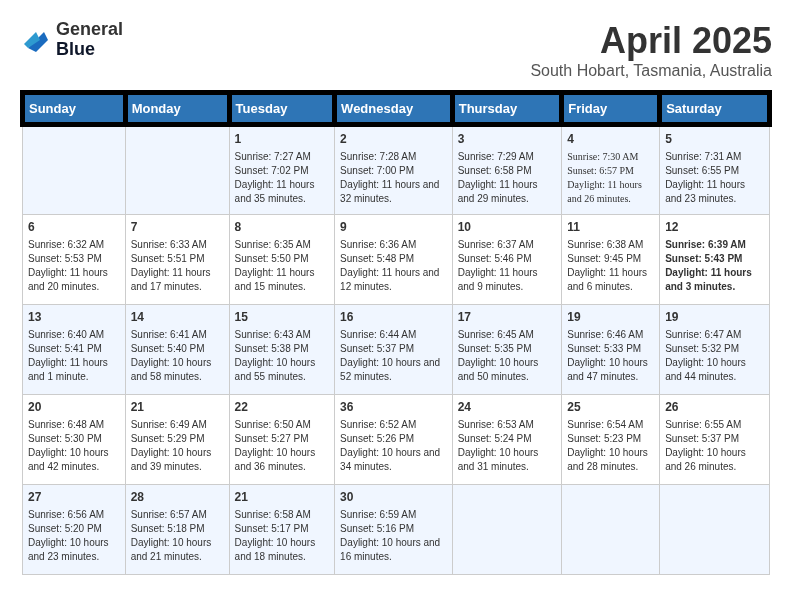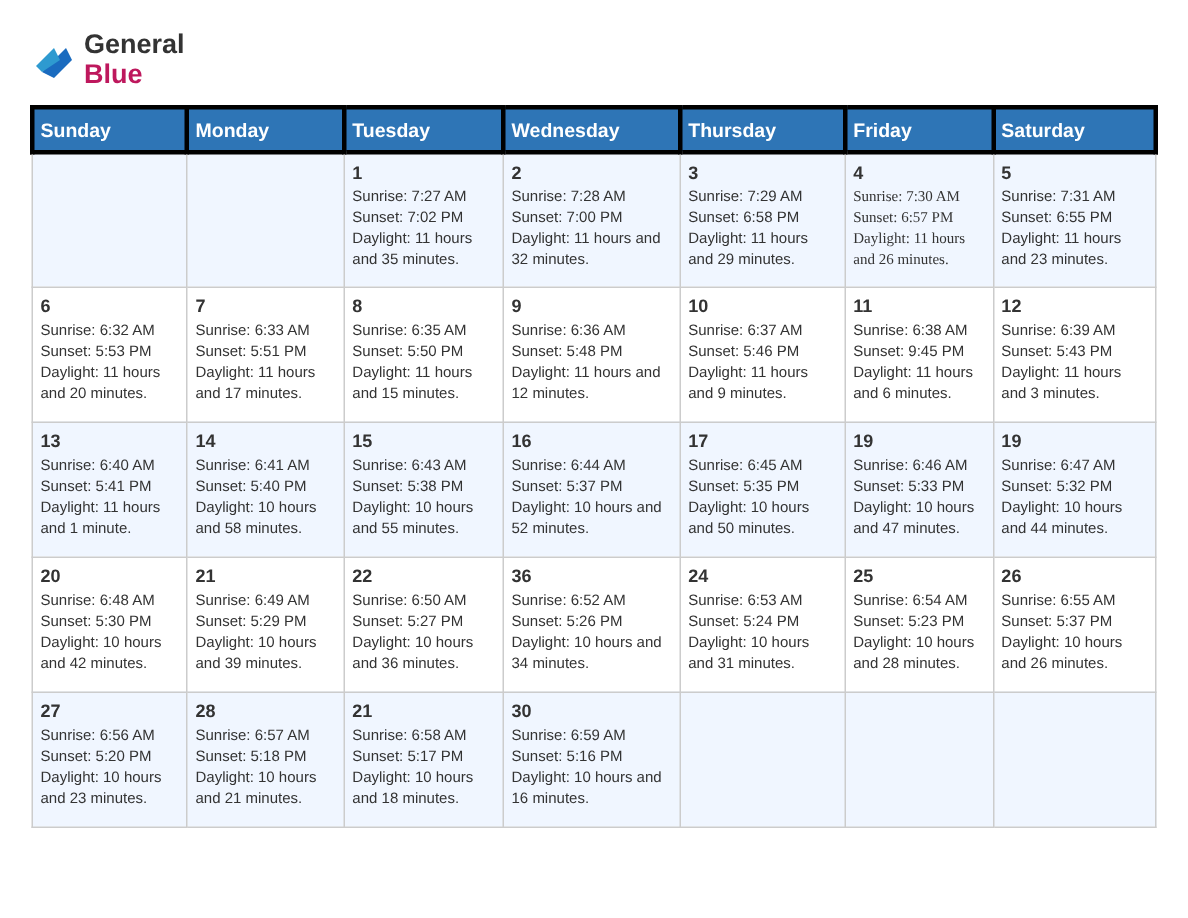--- a/index.html
+++ b/index.html
@@ -21,21 +21,21 @@
       align-items: center;
     }
     .logo-text {
       display: flex;
       flex-direction: column;
       font-size: 18px;
       font-weight: bold;
       line-height: 1.1;
     }
     .logo-general { color: #333; }
-    .logo-blue { color: #be185d; }
+    .logo-blue { color: #0f172a; }
     .logo-icon {
       width: 32px;
       height: 32px;
       margin-right: 4px;
     }
     .title-area {
       text-align: right;
     }
     .main-title {
       font-size: 36px;
@@ -51,21 +51,21 @@
       border-collapse: collapse;
       font-size: 11px;
     }
     thead tr th {
       background-color: #2e75b6;
       color: white;
       padding: 6px 4px;
       text-align: left;
       font-size: 13px;
       font-weight: bold;
-      border: 3px solid #000000;
+      border: 5px solid #000000;
     }
     tbody tr td {
       border: 1px solid #ccc;
       vertical-align: top;
       padding: 4px 5px;
       min-height: 80px;
       height: 90px;
       color: #333;
       line-height: 1.4;
     }
@@ -93,20 +93,24 @@
   <div class="logo">
     <svg class="logo-icon" viewBox="0 0 40 40">
       <polygon points="10,30 30,10 35,20 20,35" fill="#1a6bbf"></polygon>
       <polygon points="5,25 20,10 25,20 10,30" fill="#2e9ad0"></polygon>
     </svg>
     <div class="logo-text">
       <span class="logo-general">General</span>
       <span class="logo-blue">Blue</span>
     </div>
   </div>
+  <div class="title-area">
+    <div class="main-title">April 2025</div>
+    <div class="subtitle">South Hobart, Tasmania, Australia</div>
+  </div>
 </div>
 
 <table>
   <thead>
     <tr>
     <th>Sunday</th>
         <th>Monday</th>
         <th>Tuesday</th>
         <th>Wednesday</th>
         <th>Thursday</th>
@@ -181,21 +185,21 @@
 Daylight: 11 hours and 9 minutes.</div>
         </td>
         <td>
           <span class="day-number">11</span>
           <div class="day-info" style="white-space: pre-line;">Sunrise: 6:38 AM
 Sunset: 9:45 PM
 Daylight: 11 hours and 6 minutes.</div>
         </td>
         <td>
           <span class="day-number">12</span>
-          <div class="day-info" style="white-space: pre-line;">Sunrise: 6:39 AM
+          <div class="day-info" style="white-space: pre-line; font-weight: bold;">Sunrise: 6:39 AM
 Sunset: 5:43 PM
 Daylight: 11 hours and 3 minutes.</div>
         </td>
       </tr>
       <tr>
         <td>
           <span class="day-number">13</span>
           <div class="day-info" style="white-space: pre-line;">Sunrise: 6:40 AM
 Sunset: 5:41 PM
 Daylight: 11 hours and 1 minute.</div>

